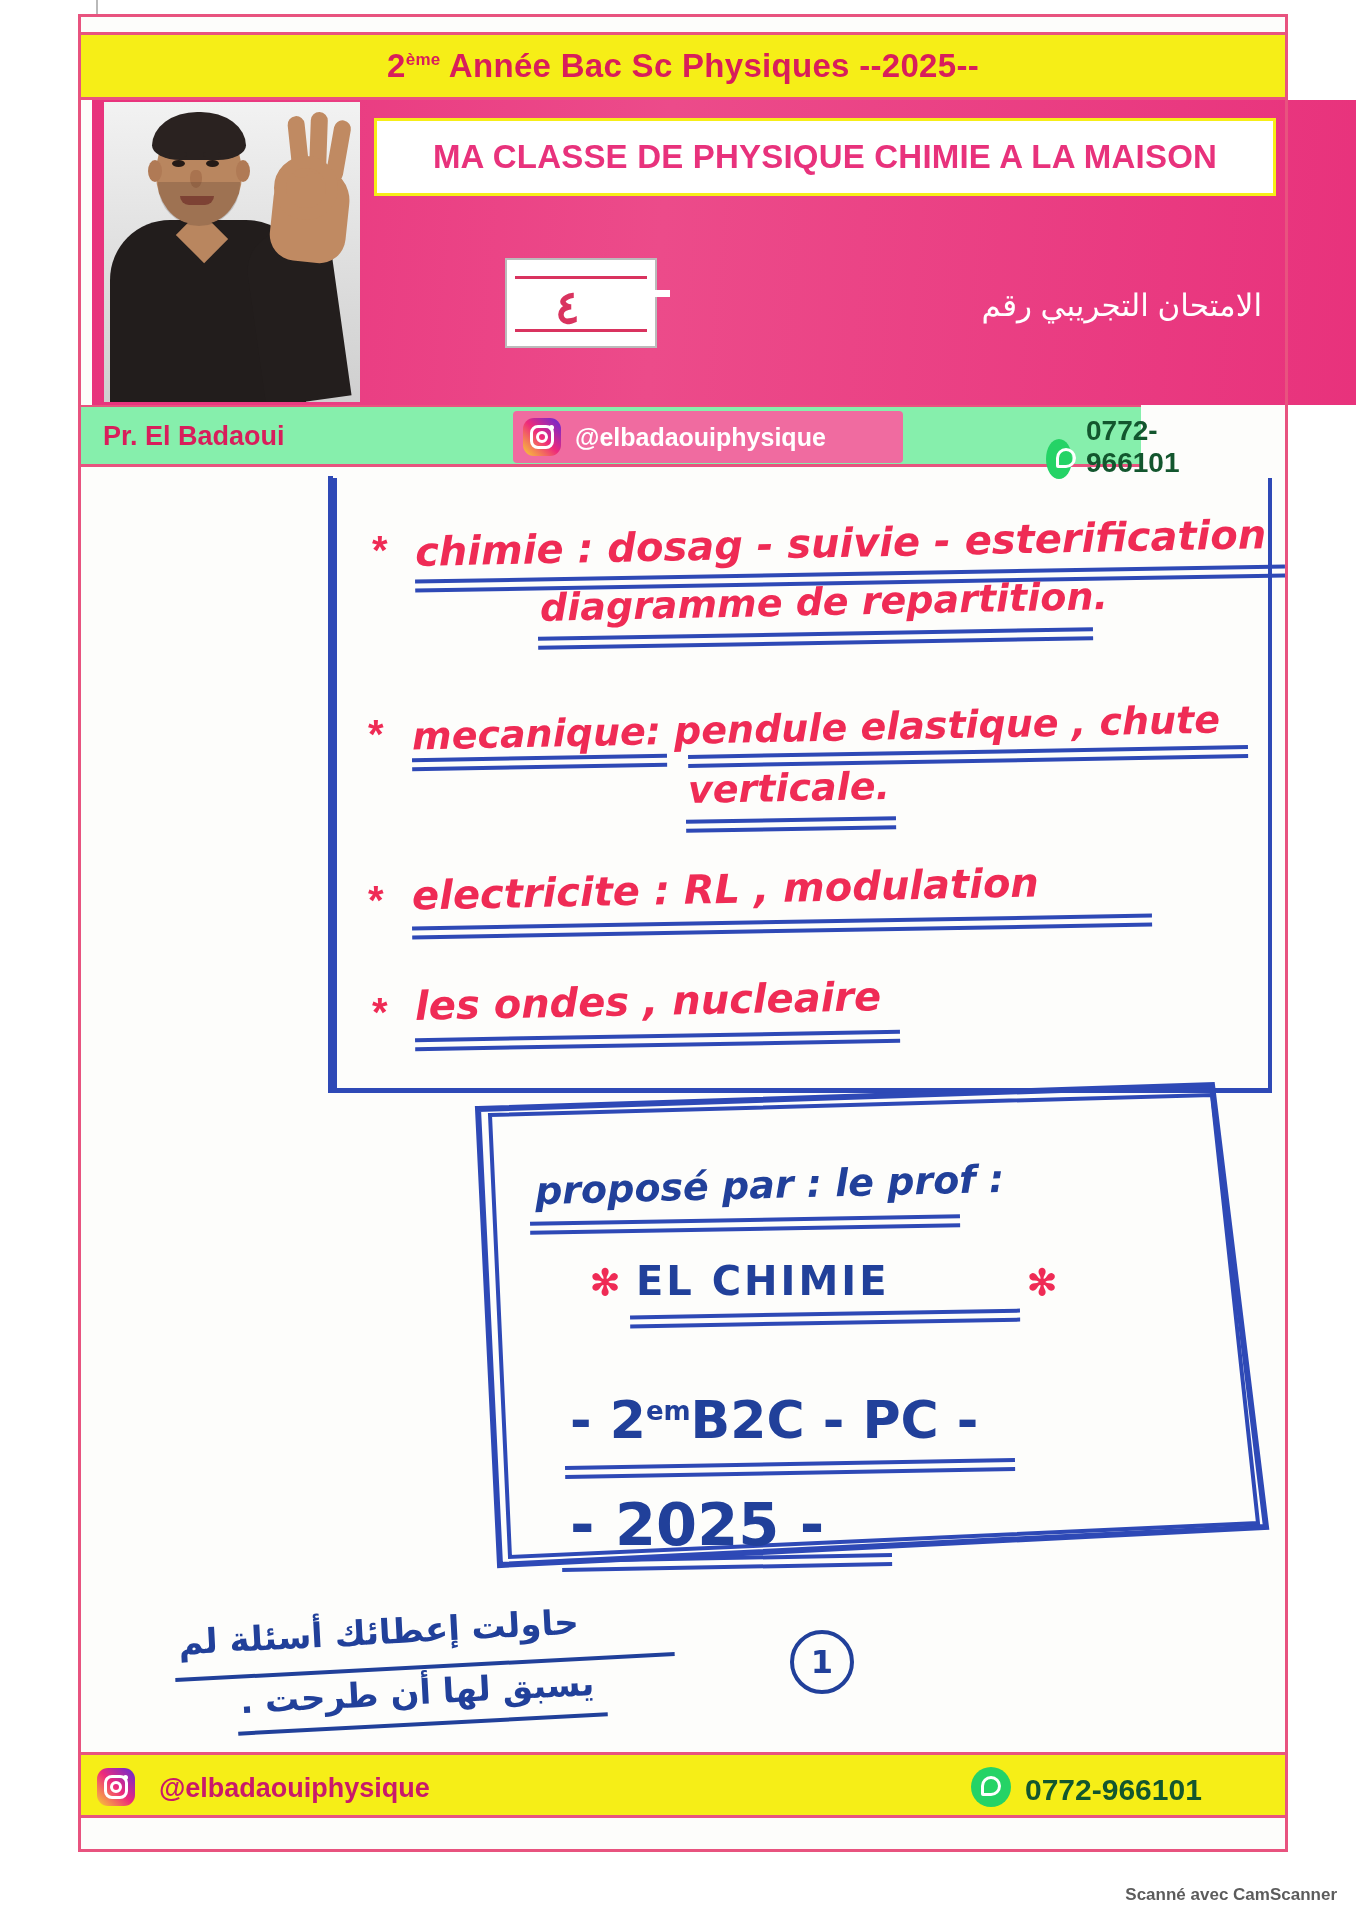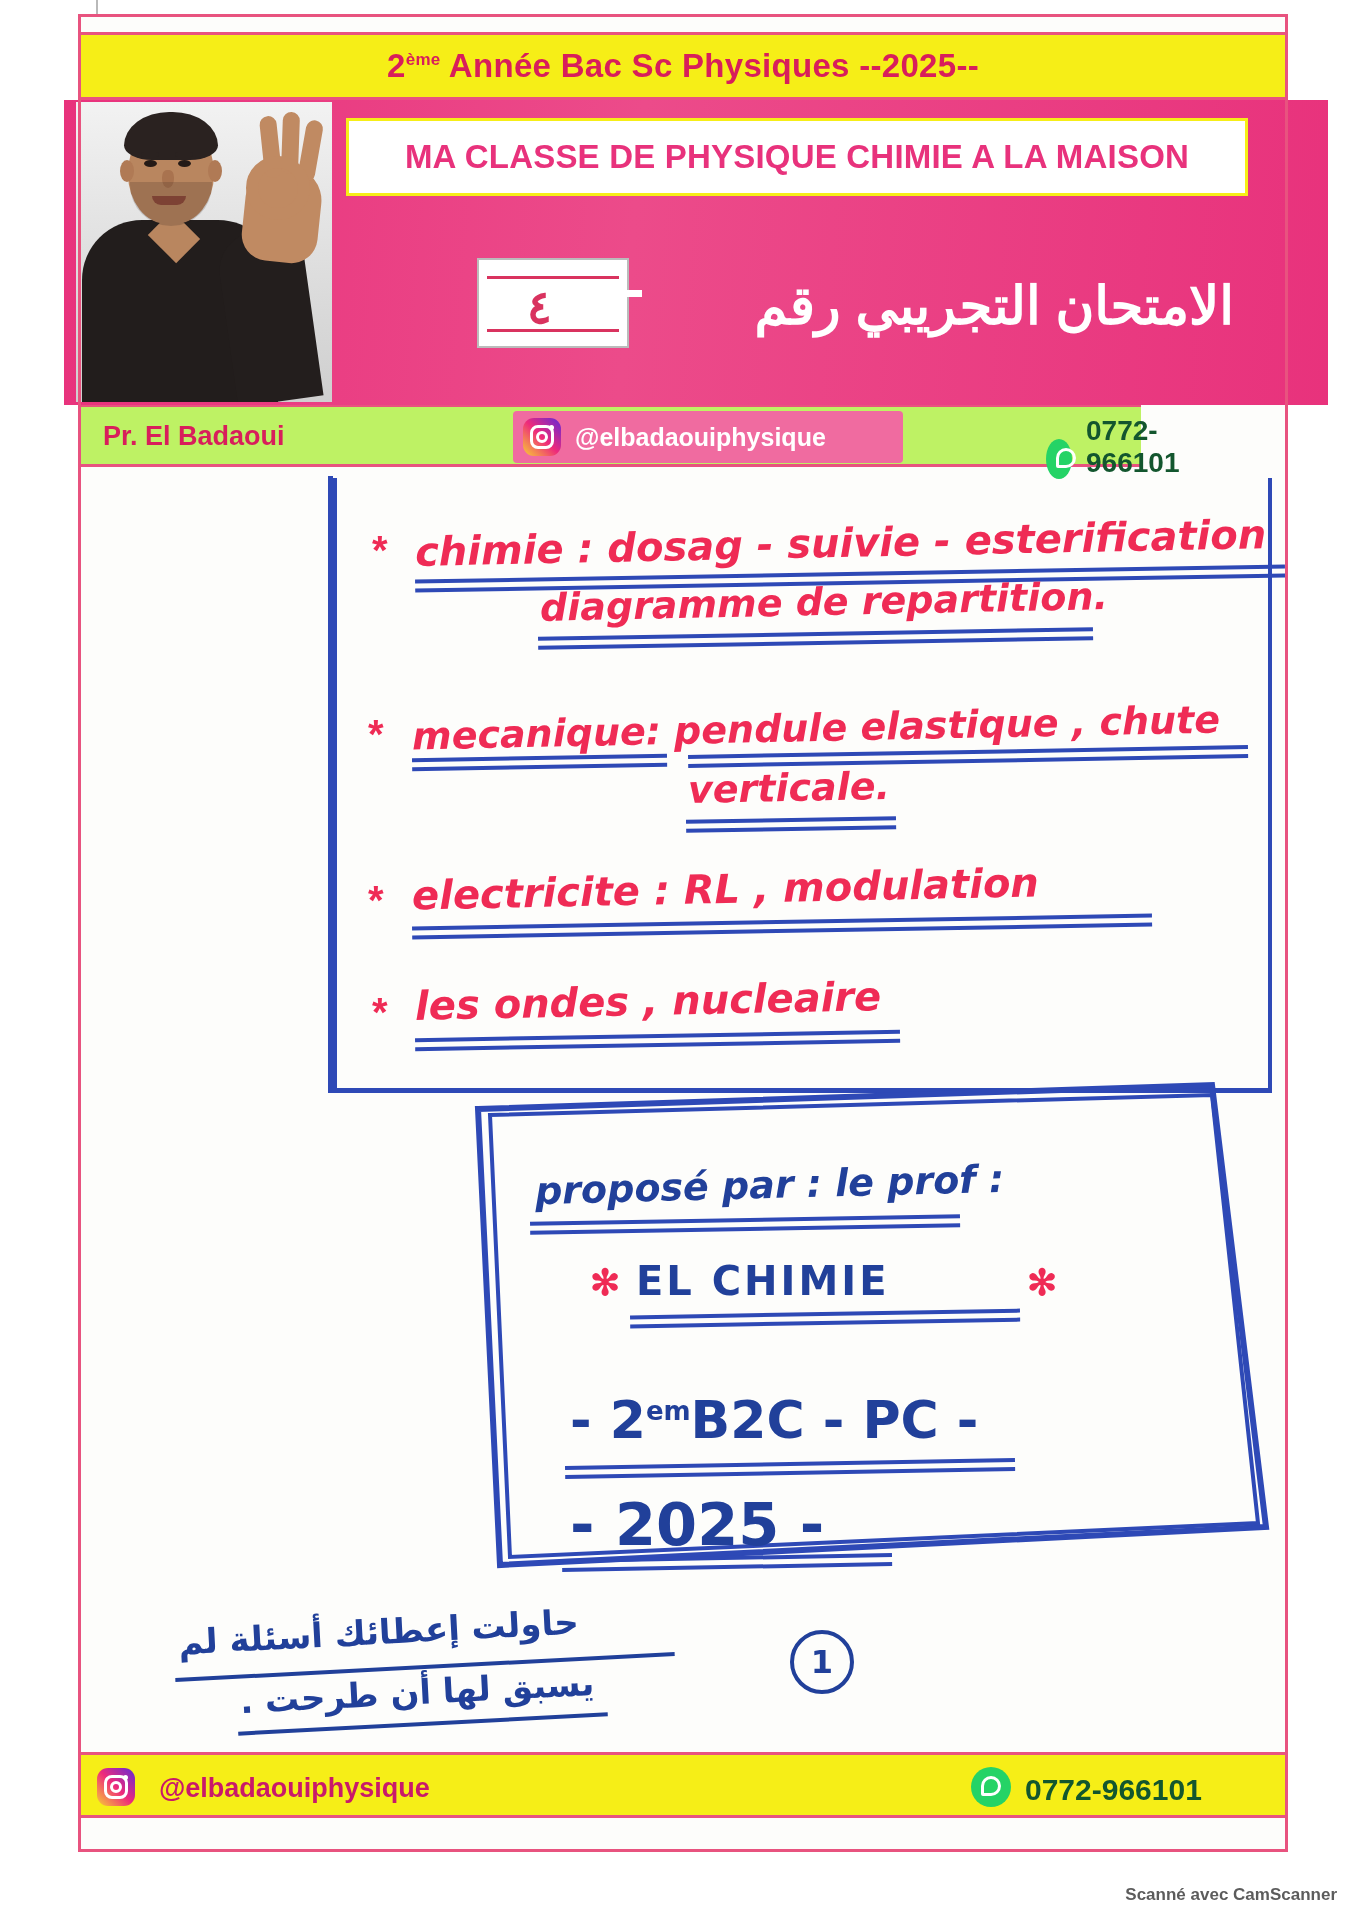--- a/index.html
+++ b/index.html
@@ -59,21 +59,21 @@
     white-space: nowrap;
   }
   .top-banner-text sup {
     font-size: 17px;
     vertical-align: super;
   }
 
   
   .pink-block {
     position: absolute;
-    left: 64px;
+    left: 92px;
     top: 100px;
     width: 1264px;
     height: 305px;
     background: linear-gradient(95deg, #e8327c 0%, #ec4b8a 45%, #e8327c 100%);
     overflow: hidden;
   }
 
   
   .photo {
     position: absolute;
@@ -195,22 +195,22 @@
     width: 902px;
     height: 110px;
     display: flex;
     align-items: center;
     justify-content: flex-end;
     padding-right: 14px;
     box-sizing: border-box;
   }
   .arabic-text {
     color: #ffffff;
-    font-size: 53px;
-    font-weight: bold;
+    font-size: 31px;
+    font-weight: normal;
     direction: rtl;
     white-space: nowrap;
   }
   .exam-number-box {
     position: absolute;
     left: 413px;
     top: 158px;
     width: 148px;
     height: 86px;
     background: #ffffff;
@@ -231,21 +231,21 @@
     width: 26px; height: 7px; background:#ffffff;
   }
 
   
   .contact-bar {
     position: absolute;
     left: 81px;
     top: 405px;
     width: 1060px;
     height: 62px;
-    background: #bef264;
+    background: #86efac;
     border-top: 2px solid #e8537f;
     border-bottom: 3px solid #e8537f;
     box-sizing: border-box;
     padding-left: 39px;
   }
   .contact-bar .teacher {
     position: absolute;
     left: 22px; top: 14px;
     color: #d81e5b; font-size: 27px; font-weight: bold;
   }

